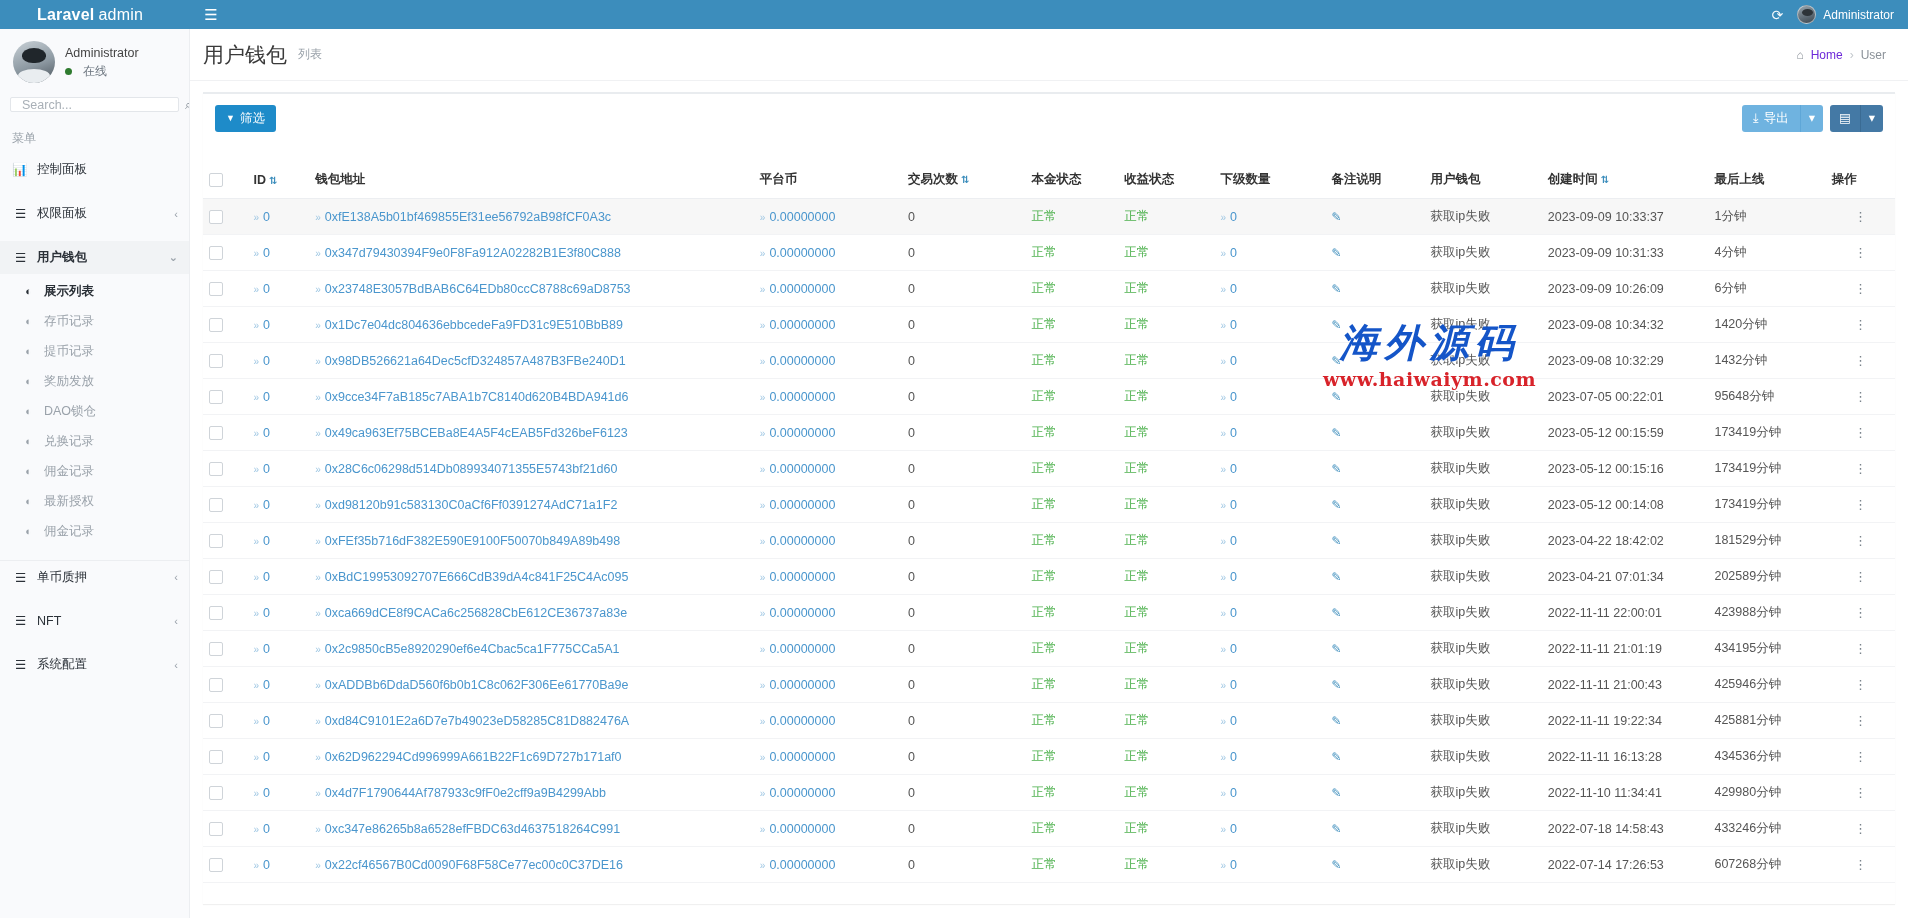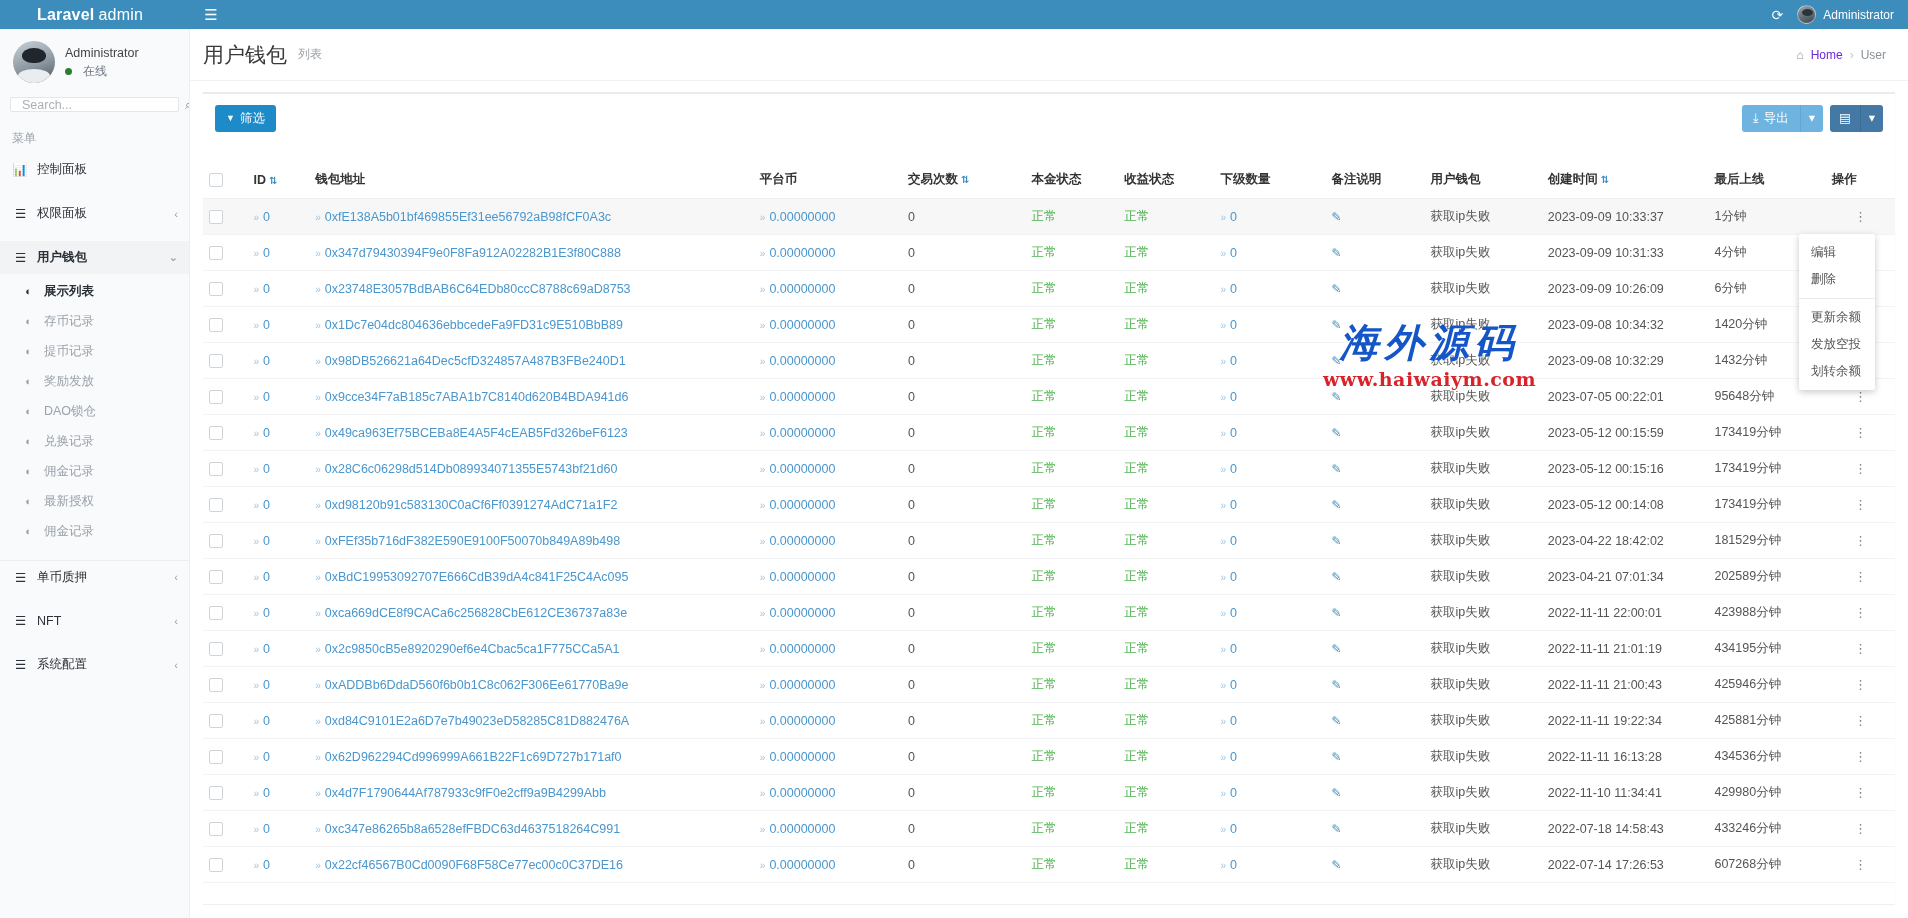--- a/index.html
+++ b/index.html
@@ -668,28 +668,20 @@
               <td><span class="chev2">»</span><span class="lnk">0</span></td>
               <td><span class="pen">✎</span></td>
               <td><span>获取ip失败</span></td>
               <td><span>2022-07-14 17:26:53</span></td>
               <td><span>607268分钟</span></td>
               <td style="text-align: center;"><span class="kebab">⋮</span></td>
             </tr>
           </tbody>
       </table>
 
-      <div class="ctx">
-        <div class="ctx-item">编辑</div>
-        <div class="ctx-item">删除</div>
-        <div class="ctx-div"></div>
-        <div class="ctx-item">更新余额</div>
-        <div class="ctx-item">发放空投</div>
-        <div class="ctx-item">划转余额</div>
-      </div>
 
       <div class="wm">
         <div class="wm-main">海外源码</div>
         <div class="wm-sub">www.haiwaiym.com</div>
       </div>
 
     </div>
   </div>
 </div>
 

